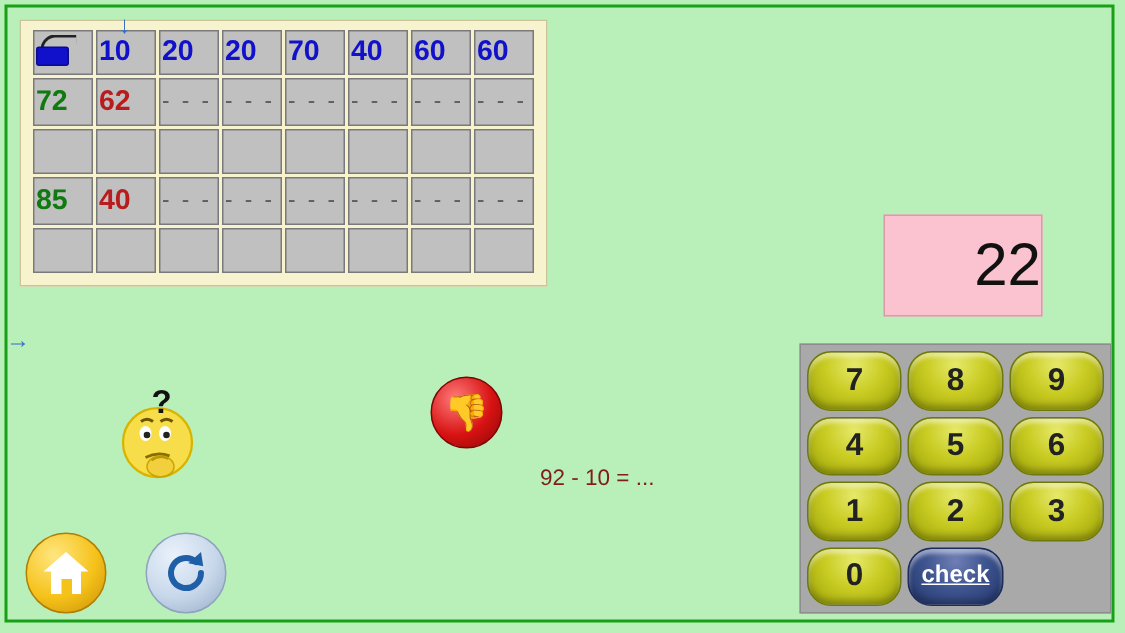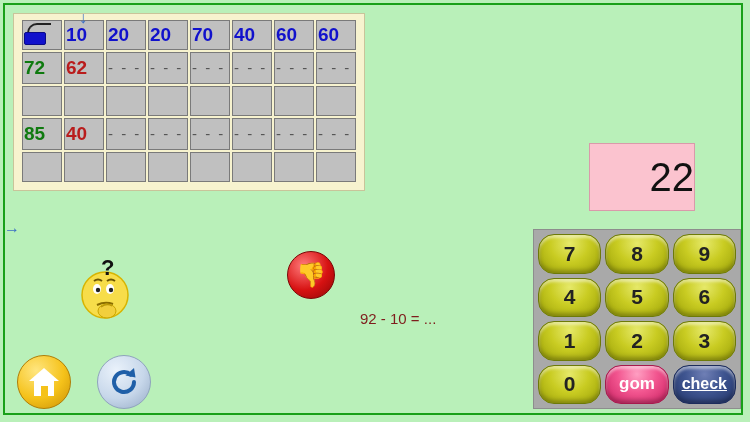--- a/index.html
+++ b/index.html
@@ -233,21 +233,20 @@
       <div class="key">7</div>
       <div class="key">8</div>
       <div class="key">9</div>
       <div class="key">4</div>
       <div class="key">5</div>
       <div class="key">6</div>
       <div class="key">1</div>
       <div class="key">2</div>
       <div class="key">3</div>
       <div class="key">0</div>
-      <div class="key gom">gom</div>
       <div class="key check">check</div>
     </div>
 
   <div id="home">
     <div class="homeicon">
       <div class="roof"></div>
         <div class="body"></div>
         <div class="door"></div>
     </div>
   </div>

